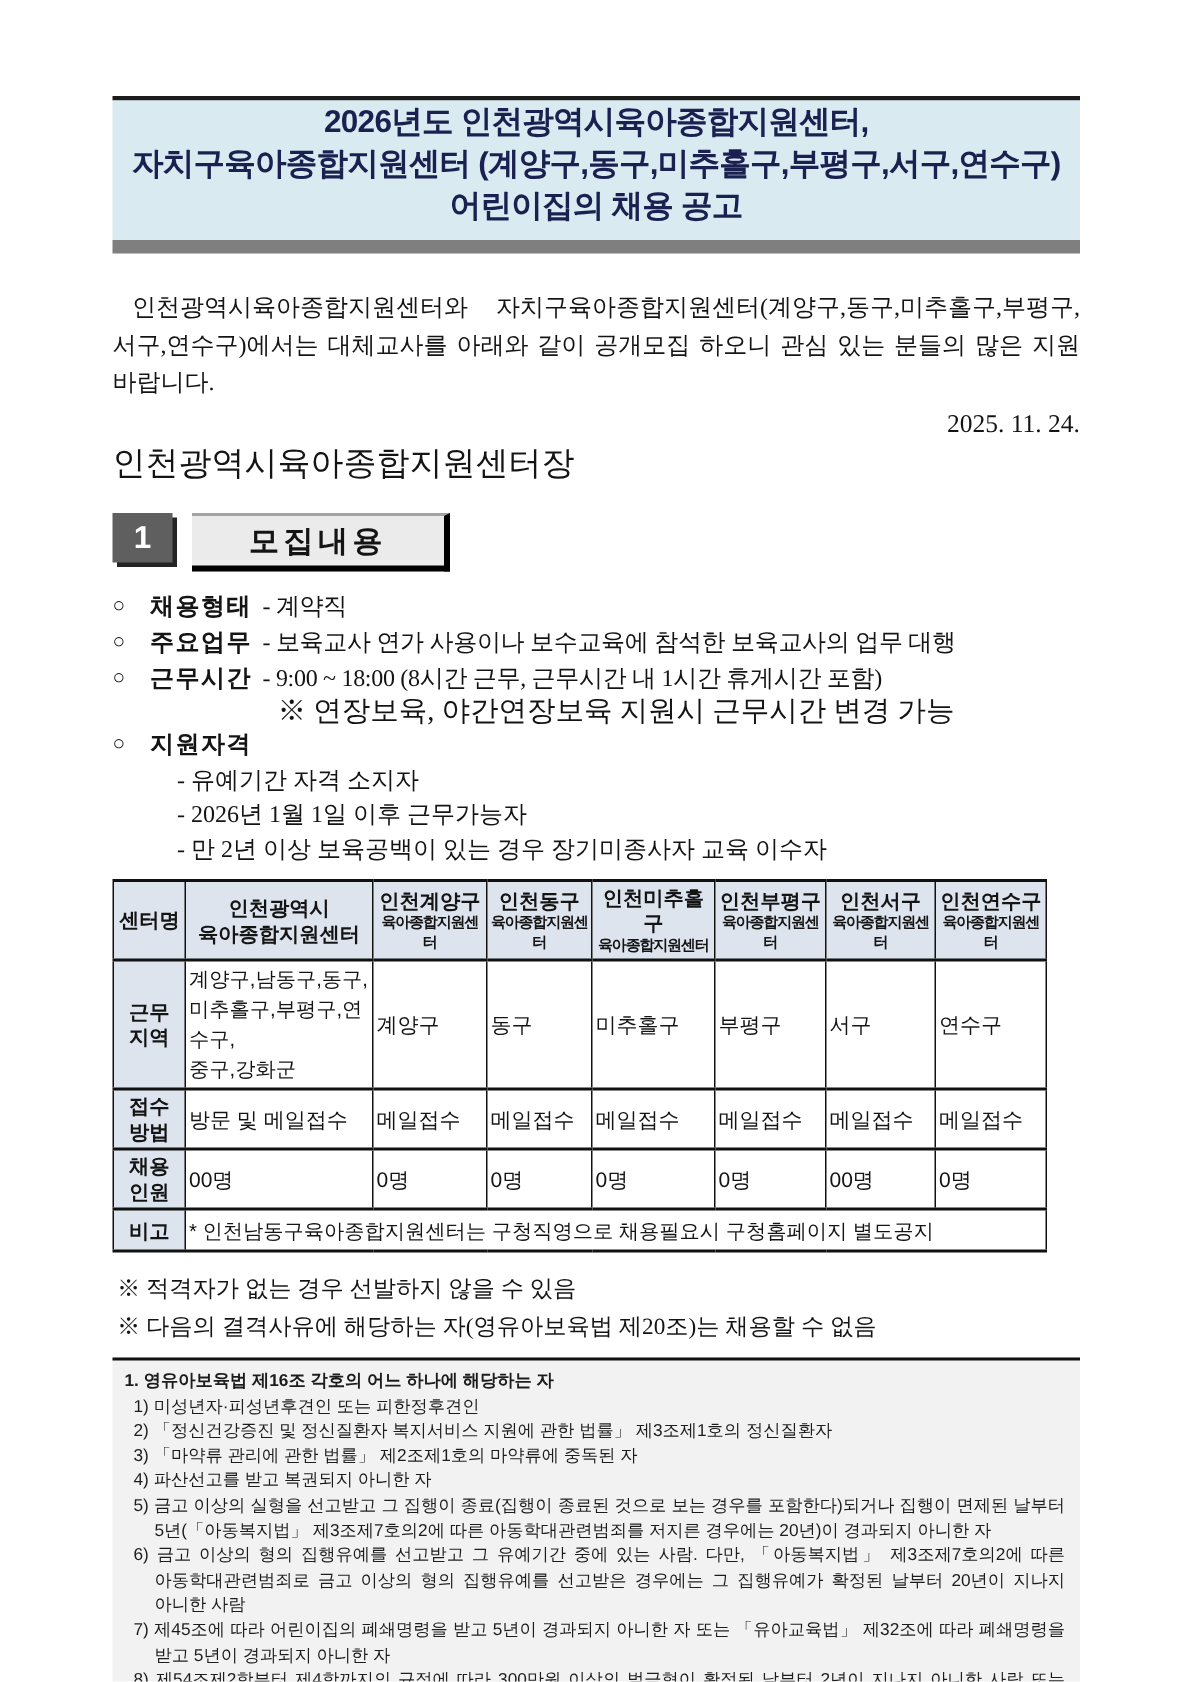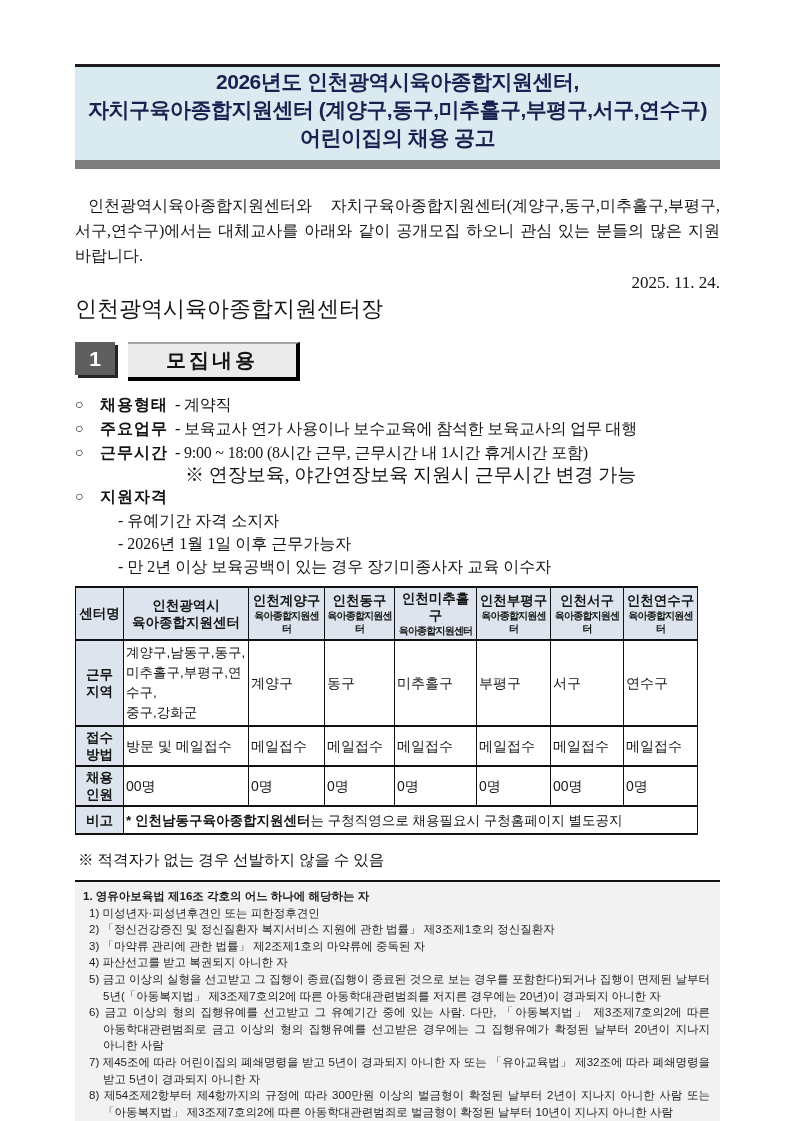--- a/index.html
+++ b/index.html
@@ -48,21 +48,21 @@
   .hcell{background:var(--table-header-bg,#dde4ee);font-weight:bold;text-align:center;
          vertical-align:middle;font-size:13.5px;line-height:17px;}
   .bcell{background:#fff;text-align:left;vertical-align:middle;font-size:14px;line-height:19px;}
   .pre{white-space:pre-line;}
   .h-sub{font-size:10px;letter-spacing:-0.8px;line-height:13px;}
   .h-sub-big{font-size:13.5px;line-height:17px;}
   .region-main{font-size:13.5px;line-height:20px;}
   .r-head{height:44px;}  .r-region{height:60px;}  .r-method{height:38px;}
   .r-count{height:38px;} .r-note{height:28px;}
   .note-cell{text-align:left;padding-left:9px;font-size:13.5px;}
-  .b{font-weight:bold;}
+  .b{font-weight:normal;}
 
   
   .post-notes{margin-top:12px;margin-left:3px;}
   .post-note{font-size:15.5px;line-height:25px;word-break:keep-all;}
 
   
   .legal{margin-top:8px;background:var(--legal-bg,#f2f2f2);
          border-top:2.5px solid #111;border-bottom:3px solid #111;
          padding:6px 10px 7px 8px;font-family:"Liberation Sans",sans-serif;
          font-size:11.5px;line-height:16.6px;text-align:justify;word-break:keep-all;color:#1c1c1c;}
@@ -203,20 +203,21 @@
       <td class="hcell">비고</td>
       <td class="bcell note-cell" colspan="7">
         <span class="b">* 인천남동구육아종합지원센터</span><span>는 구청직영으로 채용필요시 구청홈페이지 별도공지</span>
       </td>
     </tr>
     </tbody>
   </table>
 
   <div class="post-notes">
     <div class="post-note">※ 적격자가 없는 경우 선발하지 않을 수 있음</div>
+    <div class="post-note">※ 다음의 결격사유에 해당하는 자(영유아보육법 제20조)는 채용할 수 없음</div>
   </div>
 
   <div class="legal">
     <div class="lg lg-bold">1. 영유아보육법 제16조 각호의 어느 하나에 해당하는 자</div>
     <div class="lg lg-sub">1) 미성년자·피성년후견인 또는 피한정후견인</div>
     <div class="lg lg-sub">2) 「정신건강증진 및 정신질환자 복지서비스 지원에 관한 법률」 제3조제1호의 정신질환자</div>
     <div class="lg lg-sub">3) 「마약류 관리에 관한 법률」 제2조제1호의 마약류에 중독된 자</div>
     <div class="lg lg-sub">4) 파산선고를 받고 복권되지 아니한 자</div>
     <div class="lg lg-sub">5) 금고 이상의 실형을 선고받고 그 집행이 종료(집행이 종료된 것으로 보는 경우를 포함한다)되거나 집행이 면제된 날부터 5년(「아동복지법」 제3조제7호의2에 따른 아동학대관련범죄를 저지른 경우에는 20년)이 경과되지 아니한 자</div>
     <div class="lg lg-sub">6) 금고 이상의 형의 집행유예를 선고받고 그 유예기간 중에 있는 사람. 다만, 「아동복지법」 제3조제7호의2에 따른 아동학대관련범죄로 금고 이상의 형의 집행유예를 선고받은 경우에는 그 집행유예가 확정된 날부터 20년이 지나지 아니한 사람</div>

